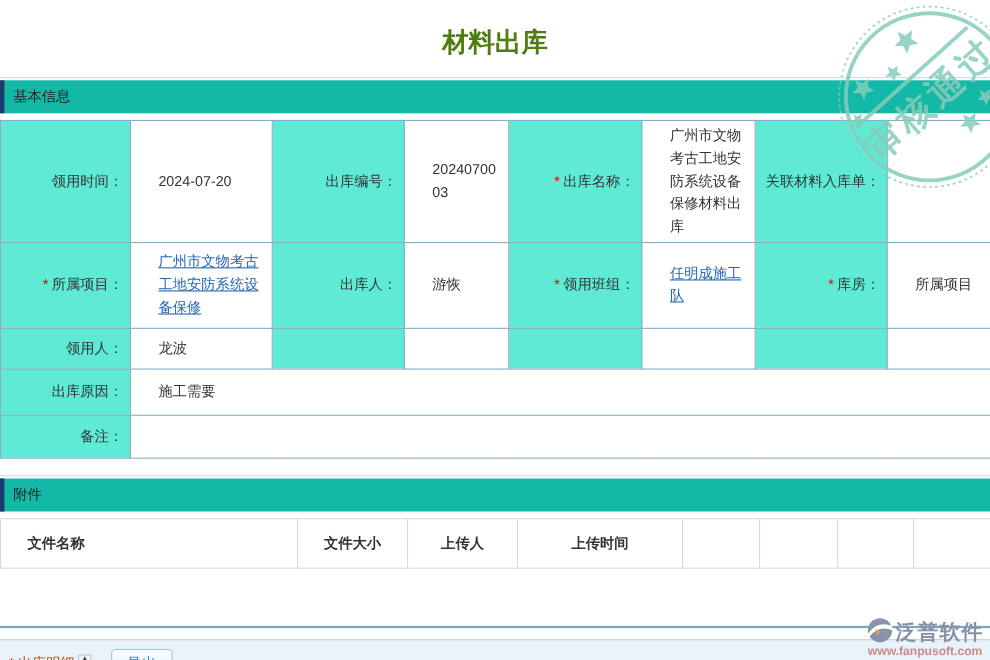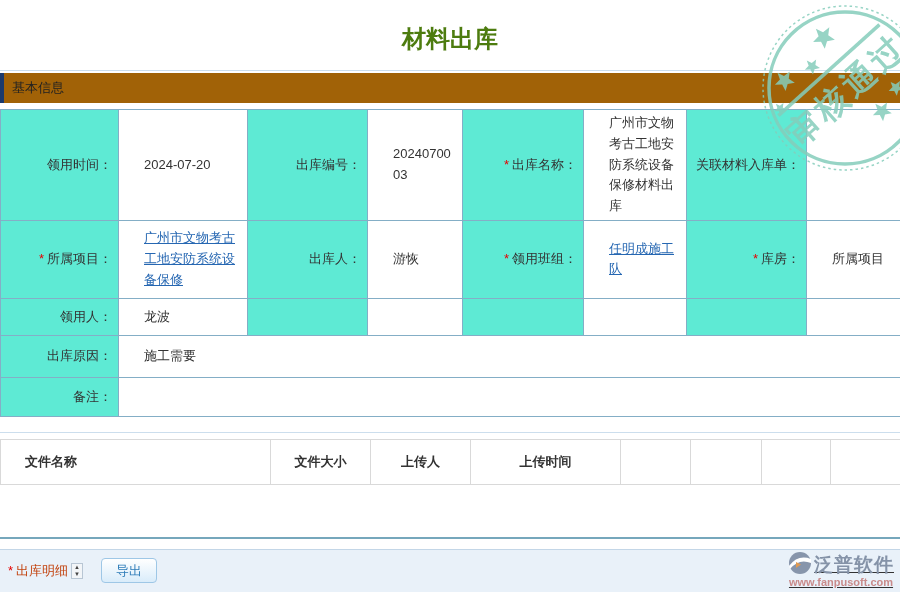--- a/index.html
+++ b/index.html
@@ -8,21 +8,21 @@
     position:relative; width:900px; height:600px; overflow:hidden;
     background:#fff; font-family:"Liberation Sans","DejaVu Sans",sans-serif;
     color:#333; font-size:13px;
   }
   .page-title {
     margin-top:24px; text-align:center; font-size:24px; font-weight:bold;
     color:#4d7c0f; line-height:30px;
   }
   .title-rule { margin-top:16px; border-top:1px solid #ccdeed; }
   .section-bar {
-    margin-top:2px; height:30px; background:#a16207;
+    margin-top:2px; height:30px; background:#14b8a6;
     border-left:4px solid #1b3a6d; display:flex; align-items:center;
     padding-left:8px; color:#222; font-size:13px;
   }
   
   table.form { width:900px; border-collapse:collapse; table-layout:fixed; margin-top:6px; }
   table.form td { border:1px solid #84aec6; vertical-align:middle; line-height:1.6; }
   td.lbl { background:#5eead4; text-align:right; padding:3px 6px 3px 3px; }
   td.val { background:#ffffff; text-align:left; padding:3px 6px 3px 25px; word-break:break-all; }
   tr.r1 { height:89px; } tr.r2 { height:78px; } tr.r3 { height:37px; }
   tr.r4 { height:42px; } tr.r5 { height:39px; }
@@ -49,21 +49,21 @@
   }
   .spinner span { font-size:6px; line-height:7px; padding:0 2px; color:#444; }
   .export-btn {
     margin-left:12px; height:25px; padding:0 14px; font-size:13px;
     color:#2e7cb8; background:linear-gradient(#ffffff,#d9ecfa);
     border:1px solid #9ec7e6; border-radius:4px; cursor:pointer;
     font-family:Liberation Serif, serif;
   }
   
   .logo {
-    position:absolute; right:6px; bottom:12px; text-align:center; z-index:5;text-decoration:underline;
+    position:absolute; right:6px; bottom:2px; text-align:center; z-index:5;
   }
   .logo-top { display:flex; align-items:center; justify-content:flex-end; }
   .logo-name { font-size:19px; font-weight:bold; color:#8593a8; letter-spacing:1px; margin-left:2px; }
   .logo-url { font-size:11px; font-weight:bold; color:#c98b8b; margin-top:-2px; }
   
   .stamp { position:absolute; left:742px; top:-10px; pointer-events:none; opacity:.85; z-index:4; }
 </style>
 </head>
 <body>
 
@@ -123,20 +123,23 @@
       <td class="val" colspan="7">施工需要</td>
     </tr>
     <tr class="r5">
       <td class="lbl"><span>备注：</span></td>
       <td class="val" colspan="7"></td>
     </tr>
   </tbody>
     </table>
 
   <div class="attach-rule"></div>
+  <div class="section-bar">
+    <span>附件</span>
+  </div>
 
   <table class="attach">
     <colgroup>
       <col style="width:270px">
         <col style="width:100px">
         <col style="width:100px">
         <col style="width:150px">
       <col style="width:70px">
         <col style="width:71px">
         <col style="width:69px">

